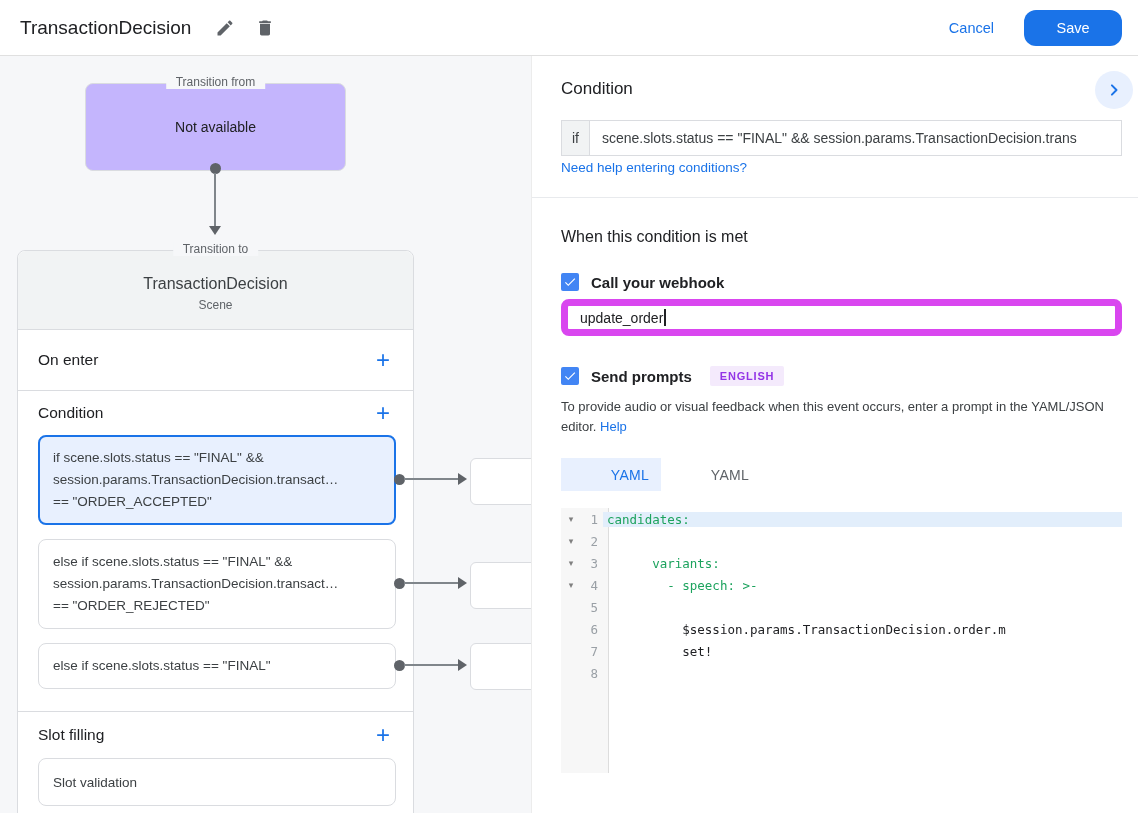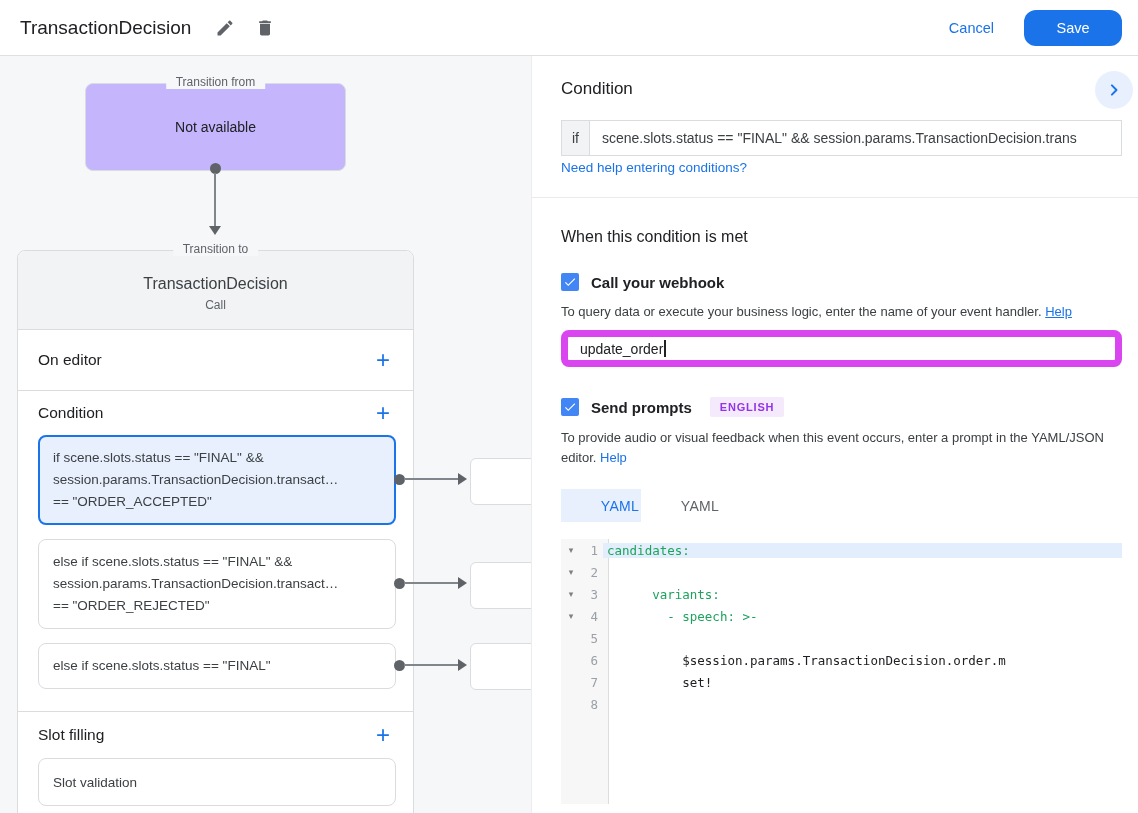--- a/index.html
+++ b/index.html
@@ -106,21 +106,21 @@
   .desc .link.underline { text-decoration:underline; }
   .text-input { margin-top:8px; width:100%; height:37px; border:7px solid #d946ef;
     border-radius:8px; display:flex; align-items:center; padding:0 12px;
     font-size:14px; color:#202124; cursor:text; }
   .caret { display:inline-block; width:1.5px; height:17px; background:#202124;
     margin-left:1px; }
   .badge { margin-left:18px; background:#f4eafc; color:#9334e6; font-size:11px;
     font-weight:700; letter-spacing:0.8px; padding:4px 10px; border-radius:2px; }
 
   .tabs { display:flex; margin-top:21px; }
-  .tab { width:80px; height:33px; display:flex; align-items:center; justify-content:center;
+  .tab { width:100px; height:33px; display:flex; align-items:center; justify-content:center;
     font-size:14px; font-weight:500; letter-spacing:0.3px; color:#5f6368; cursor:pointer;padding-left:38px; }
   .tab.active { background:#e8f0fe; color:#1a73e8; }
 
   .editor { position:relative; margin-top:17px; height:265px; overflow:hidden;
     font-family:"DejaVu Sans Mono", monospace; font-size:12.5px; }
   .gutter-bg { position:absolute; left:0; top:0; bottom:0; width:48px;
     background:#f7f7f7; border-right:1px solid #ddd; }
   .code-line { position:relative; display:flex; height:22px; align-items:center; }
   .fold-col { width:20px; flex:none; text-align:center; color:#808080; font-size:9px;
     cursor:pointer; font-family:"Liberation Sans", sans-serif; }
@@ -160,25 +160,25 @@
   </div>
 
   <div class="dot" style="left:209.5px; top:106.5px;"></div>
   <div class="vline" style="left:214px; top:117px; height:55px;"></div>
   <div class="arrow-down" style="left:208.5px; top:170px;"></div>
 
   <div class="tt-container">
     <span class="legend">Transition to</span>
     <div class="tt-header">
       <div class="tt-title">TransactionDecision</div>
-      <div class="tt-subtitle">Call</div>
+      <div class="tt-subtitle">Scene</div>
     </div>
 
     <div class="section-row on-enter-row">
-      <span class="section-label">On editor</span>
+      <span class="section-label">On enter</span>
       <button class="plus-btn">+</button>
     </div>
 
     <div class="condition-block">
       <div class="section-row cond-label-row">
         <span class="section-label">Condition</span>
         <button class="plus-btn">+</button>
       </div>
       <div class="cards" id="cond-cards">
           <div class="cond-card selected">
@@ -246,24 +246,20 @@
     <div class="when-title">When this condition is met</div>
 
     <div class="check-row">
       <span class="checkbox">
         <svg width="14" height="14" viewBox="0 0 24 24">
             <path d="M9 16.17 4.83 12l-1.42 1.41L9 19 21 7l-1.41-1.41z"></path>
           </svg>
       </span>
       <span class="check-label">Call your webhook</span>
     </div>
-    <div class="desc">
-      <span>To query data or execute your business logic, enter the name of your event handler.</span>
-      <span class="link underline">Help</span>
-    </div>
     <div class="text-input">
       <span>update_order</span>
         <span class="caret"></span>
     </div>
 
     <div class="check-row" style="margin-top:30px;">
       <span class="checkbox">
         <svg width="14" height="14" viewBox="0 0 24 24">
             <path d="M9 16.17 4.83 12l-1.42 1.41L9 19 21 7l-1.41-1.41z"></path>
           </svg>

